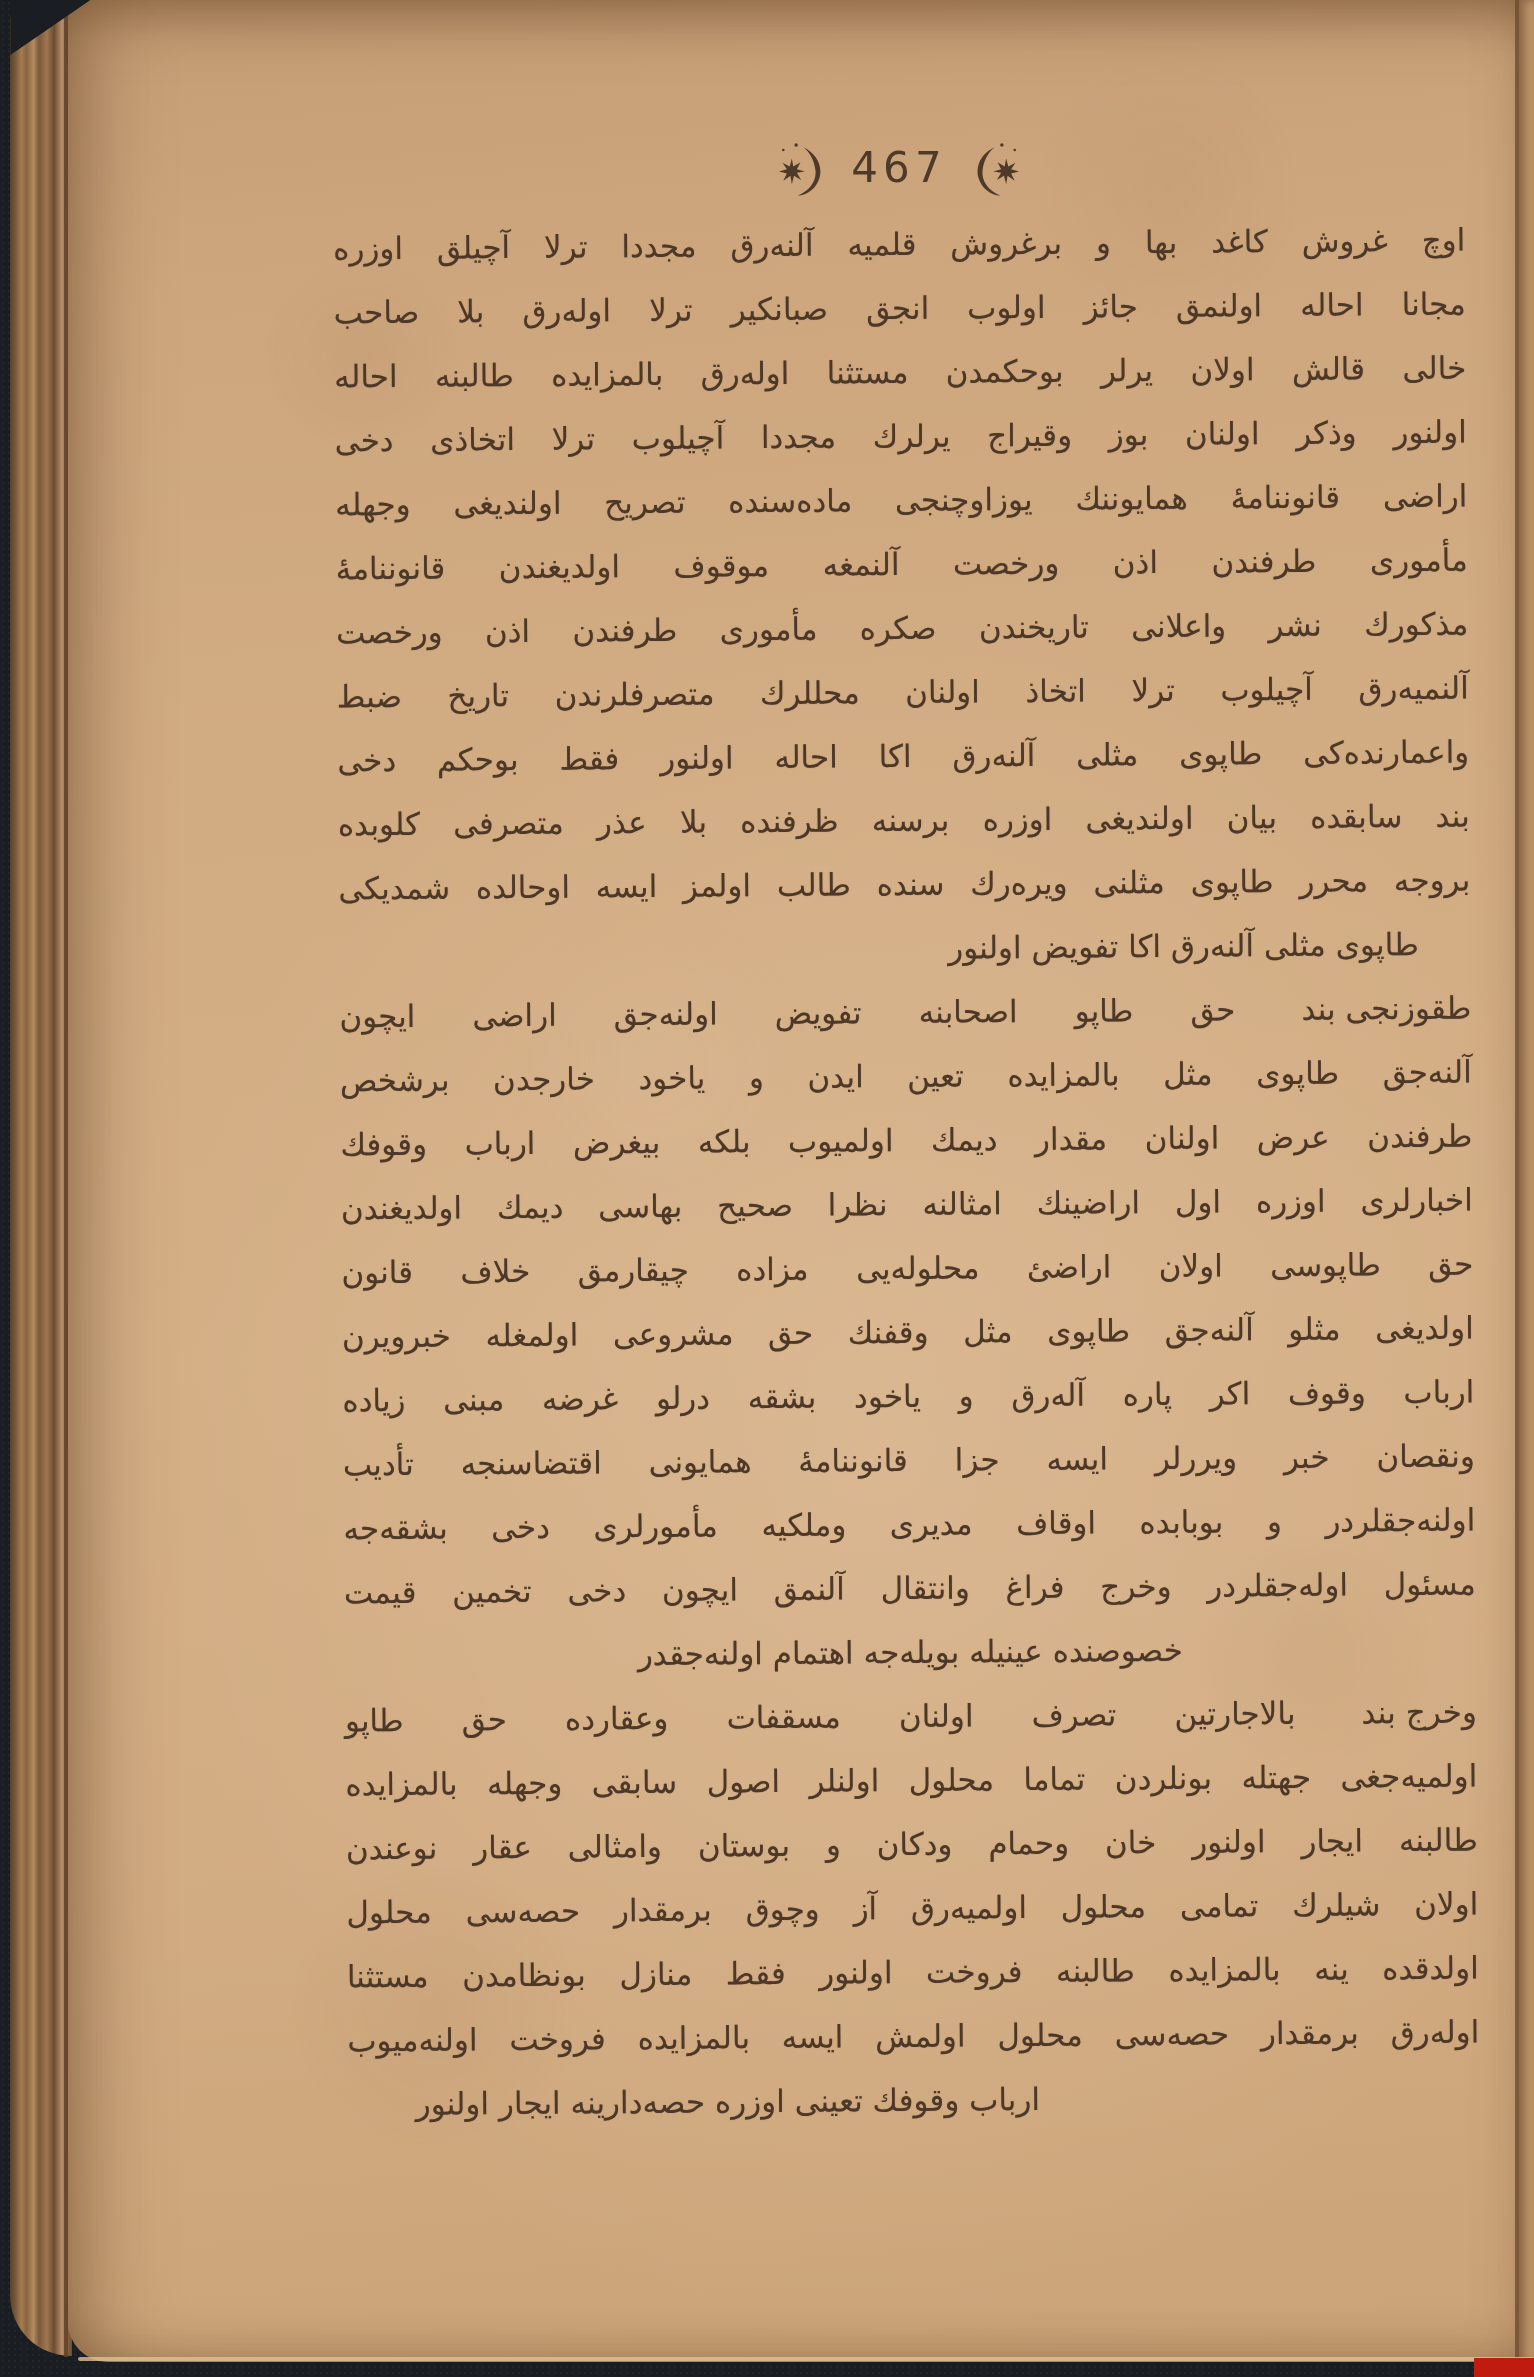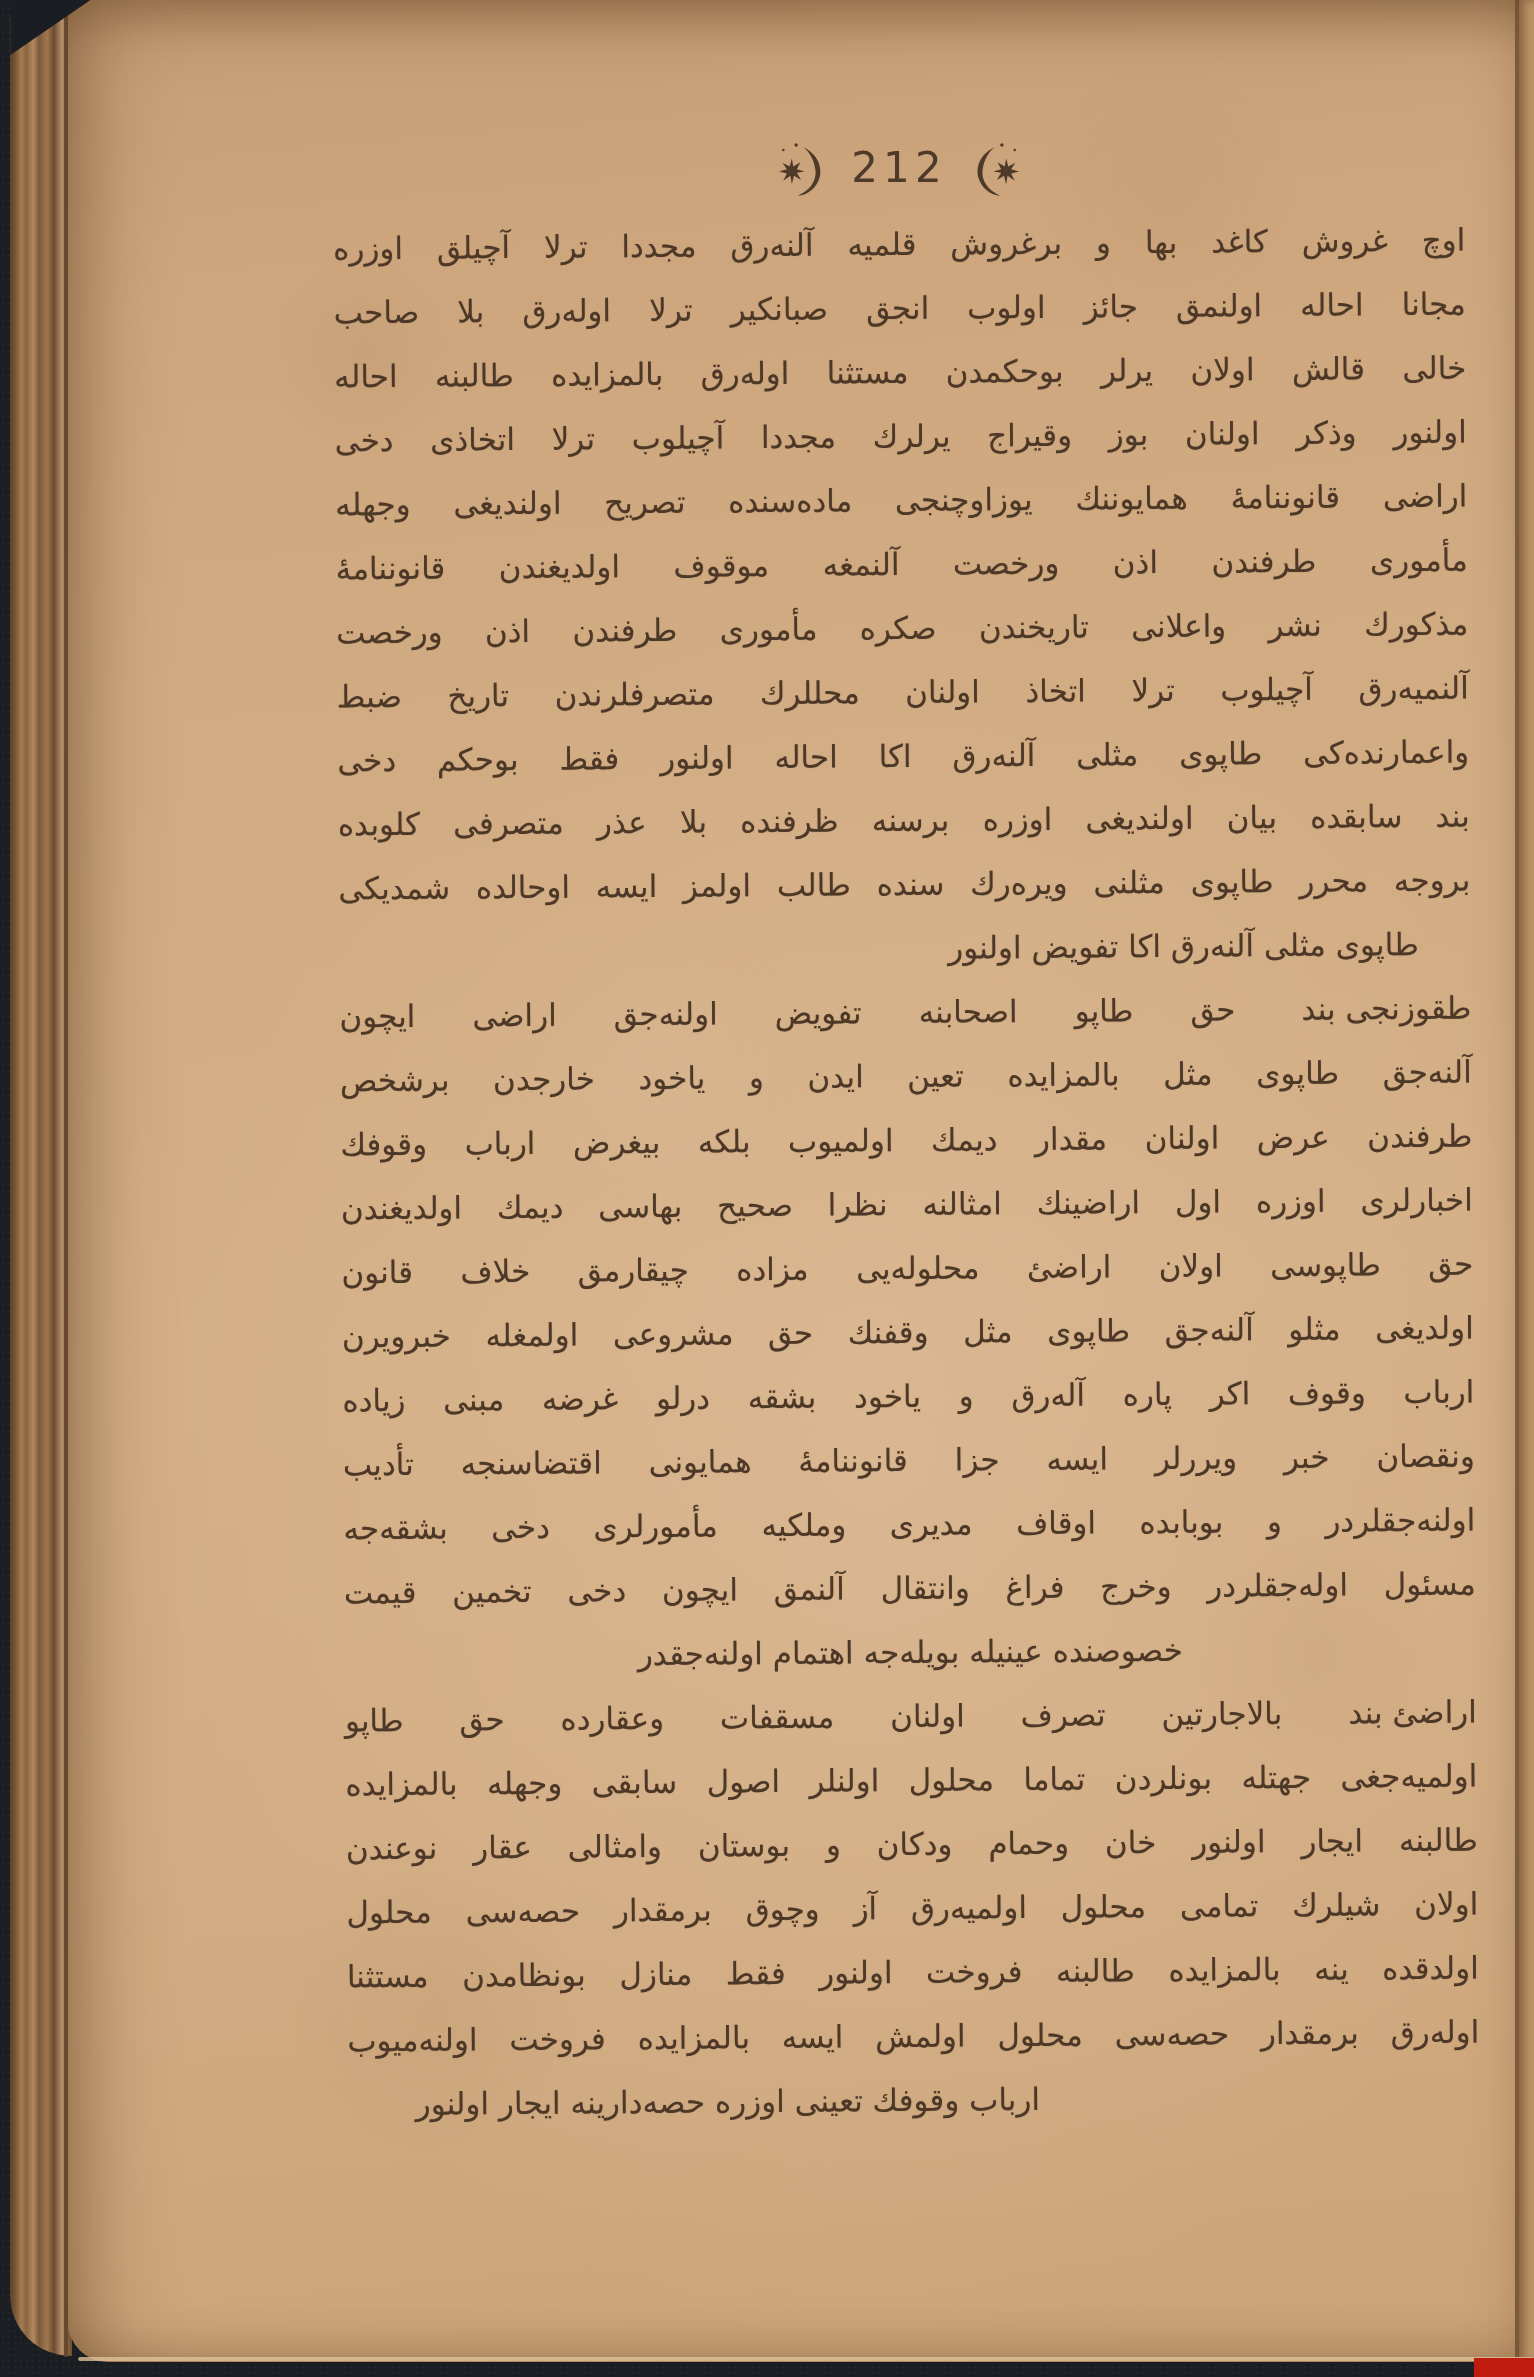--- a/index.html
+++ b/index.html
@@ -112,21 +112,21 @@
   <span class="orn">
     <svg viewBox="0 0 70 80" width="50" height="62" aria-hidden="true">
       <g fill="#4e3a28">
         <path d="M36 8 C18 16 9 33 13 50 C17 65 30 75 44 76 C27 69 17 55 19 40 C21 25 28 14 36 8 Z"></path>
         <path d="M52 24 L55 35 L65 30 L59 39 L70 42 L59 45 L64 55 L54 48 L52 60 L49 48 L39 54 L45 44 L34 42 L45 39 L40 29 L50 35 Z"></path>
         <circle cx="46" cy="5" r="2.4"></circle>
         <circle cx="64" cy="12" r="1.8"></circle>
       </g>
     </svg>
   </span>
-  <span class="page-num">212</span>
+  <span class="page-num">467</span>
   <span class="orn flip">
     <svg viewBox="0 0 70 80" width="50" height="62" aria-hidden="true">
       <g fill="#4e3a28">
         <path d="M36 8 C18 16 9 33 13 50 C17 65 30 75 44 76 C27 69 17 55 19 40 C21 25 28 14 36 8 Z"></path>
         <path d="M52 24 L55 35 L65 30 L59 39 L70 42 L59 45 L64 55 L54 48 L52 60 L49 48 L39 54 L45 44 L34 42 L45 39 L40 29 L50 35 Z"></path>
         <circle cx="46" cy="5" r="2.4"></circle>
         <circle cx="64" cy="12" r="1.8"></circle>
       </g>
     </svg>
   </span>
@@ -154,21 +154,21 @@
     <div class="line full">طرفندن عرض اولنان مقدار دیمك اولمیوب بلكه بیغرض ارباب وقوفك</div>
     <div class="line full">اخبارلری اوزره اول اراضینك امثالنه نظرا صحیح بهاسی دیمك اولدیغندن</div>
     <div class="line full">حق طاپوسی اولان اراضئ محلوله‌یی مزاده چیقارمق خلاف قانون</div>
     <div class="line full">اولدیغی مثلو آلنه‌جق طاپوی مثل وقفنك حق مشروعی اولمغله خبرویرن</div>
     <div class="line full">ارباب وقوف اكر پاره آله‌رق و یاخود بشقه درلو غرضه مبنی زیاده</div>
     <div class="line full">ونقصان خبر ویررلر ایسه جزا قانوننامۀ همایونی اقتضاسنجه تأدیب</div>
     <div class="line full">اولنه‌جقلردر و بوبابده اوقاف مدیری وملكیه مأمورلری دخی بشقه‌جه</div>
     <div class="line full">مسئول اوله‌جقلردر وخرج فراغ وانتقال آلنمق ایچون دخی تخمین قیمت</div>
     <div class="line end-center">خصوصنده عینیله بویله‌جه اهتمام اولنه‌جقدر</div>
     <div class="line section full">
-      <span class="sec-label">اراضئ بند</span>
+      <span class="sec-label">وخرج بند</span>
       <span class="sec-body">بالاجارتین تصرف اولنان مسقفات وعقارده حق طاپو</span>
     </div>
     <div class="line full">اولمیه‌جغی جهتله بونلردن تماما محلول اولنلر اصول سابقی وجهله بالمزایده</div>
     <div class="line full">طالبنه ایجار اولنور خان وحمام ودكان و بوستان وامثالی عقار نوعندن</div>
     <div class="line full">اولان شیلرك تمامی محلول اولمیه‌رق آز وچوق برمقدار حصه‌سی محلول</div>
     <div class="line full">اولدقده ینه بالمزایده طالبنه فروخت اولنور فقط منازل بونظامدن مستثنا</div>
     <div class="line full">اوله‌رق برمقدار حصه‌سی محلول اولمش ایسه بالمزایده فروخت اولنه‌میوب</div>
     <div class="line end-left">ارباب وقوفك تعینی اوزره حصه‌دارینه ایجار اولنور</div>
   </div>
 

